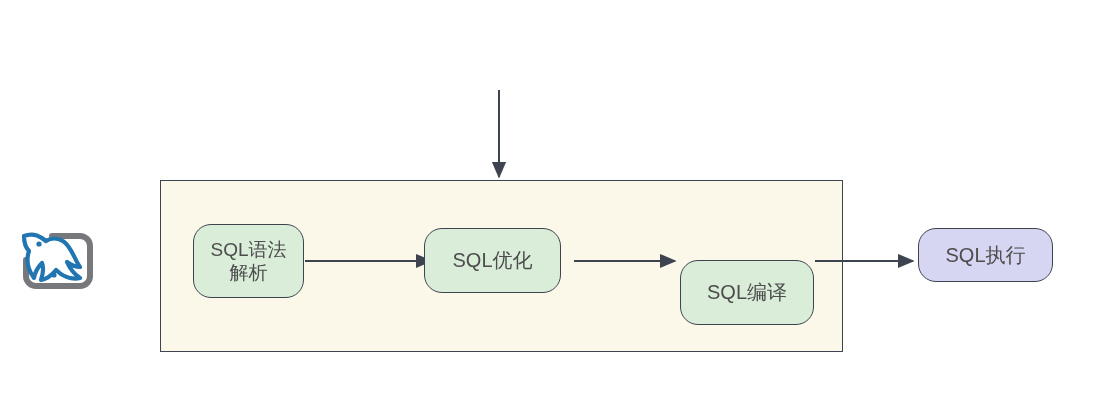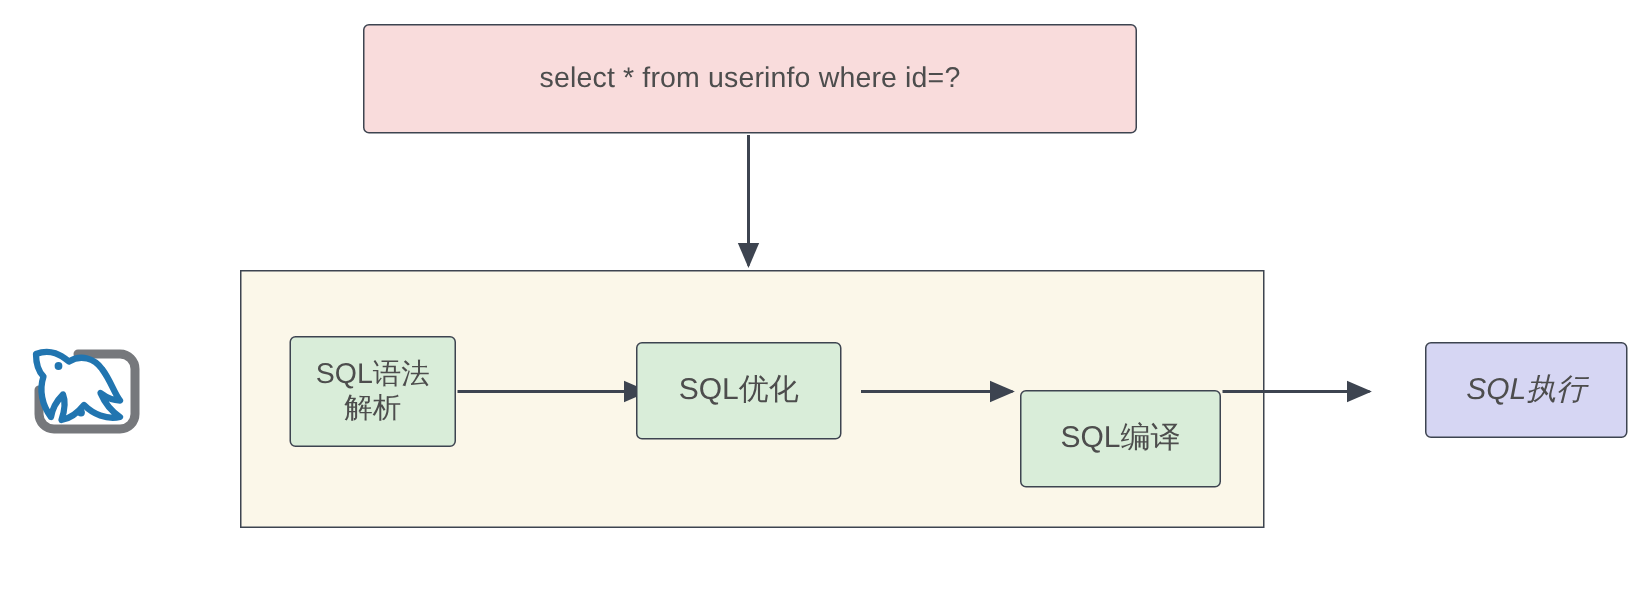--- a/index.html
+++ b/index.html
@@ -54,30 +54,30 @@
     width: 683px;
     height: 172px;
     background: #fbf7e9;
     border: 1.8px solid #3d4450;
     box-sizing: border-box;
   }
 
   
   .pill {
     border: 1.7px solid #3d4450;
-    border-radius: 4px;
+    border-radius: 18px;
     font-size: 20px;
   }
   .pill.green { background: #d9edd9; }
   .pill.purple { background: #d6d6f3; }
 
   #node-parse   { left: 193px; top: 224px; width: 111px; height: 74px; font-size: 19px; }
   #node-optimize{ left: 424px; top: 228px; width: 137px; height: 65px; }
   #node-compile { left: 680px; top: 228px; width: 134px; height: 65px; margin-top: 32px; }
-  #node-execute { left: 950px; top: 228px; width: 135px; height: 64px; font-style: italic; }
+  #node-execute { left: 918px; top: 228px; width: 135px; height: 54px; }
 
   
   #mysql-logo {
     position: absolute;
     left: 14px;
     top: 220px;
     width: 88px;
     height: 90px;
   }
 
@@ -115,21 +115,20 @@
       </marker>
     </defs>
     <g stroke="#3d4450" stroke-width="2" fill="none" marker-end="url(#arrowhead)">
       <line x1="499" y1="90" x2="499" y2="177"></line>
       <line x1="305" y1="261" x2="431" y2="261"></line>
       <line x1="574" y1="261" x2="675" y2="261"></line>
       <line x1="815" y1="261" x2="913" y2="261"></line>
     </g>
   </svg>
 
-  <div id="query-box" class="node">select * from userinfo where id=?</div>
 
   <div id="node-parse" class="node pill green">SQL语法
 解析</div>
 
   <div id="node-optimize" class="node pill green">SQL优化</div>
 
   <div id="node-compile" class="node pill green">SQL编译</div>
 
   <div id="node-execute" class="node pill purple">SQL执行</div>
 

